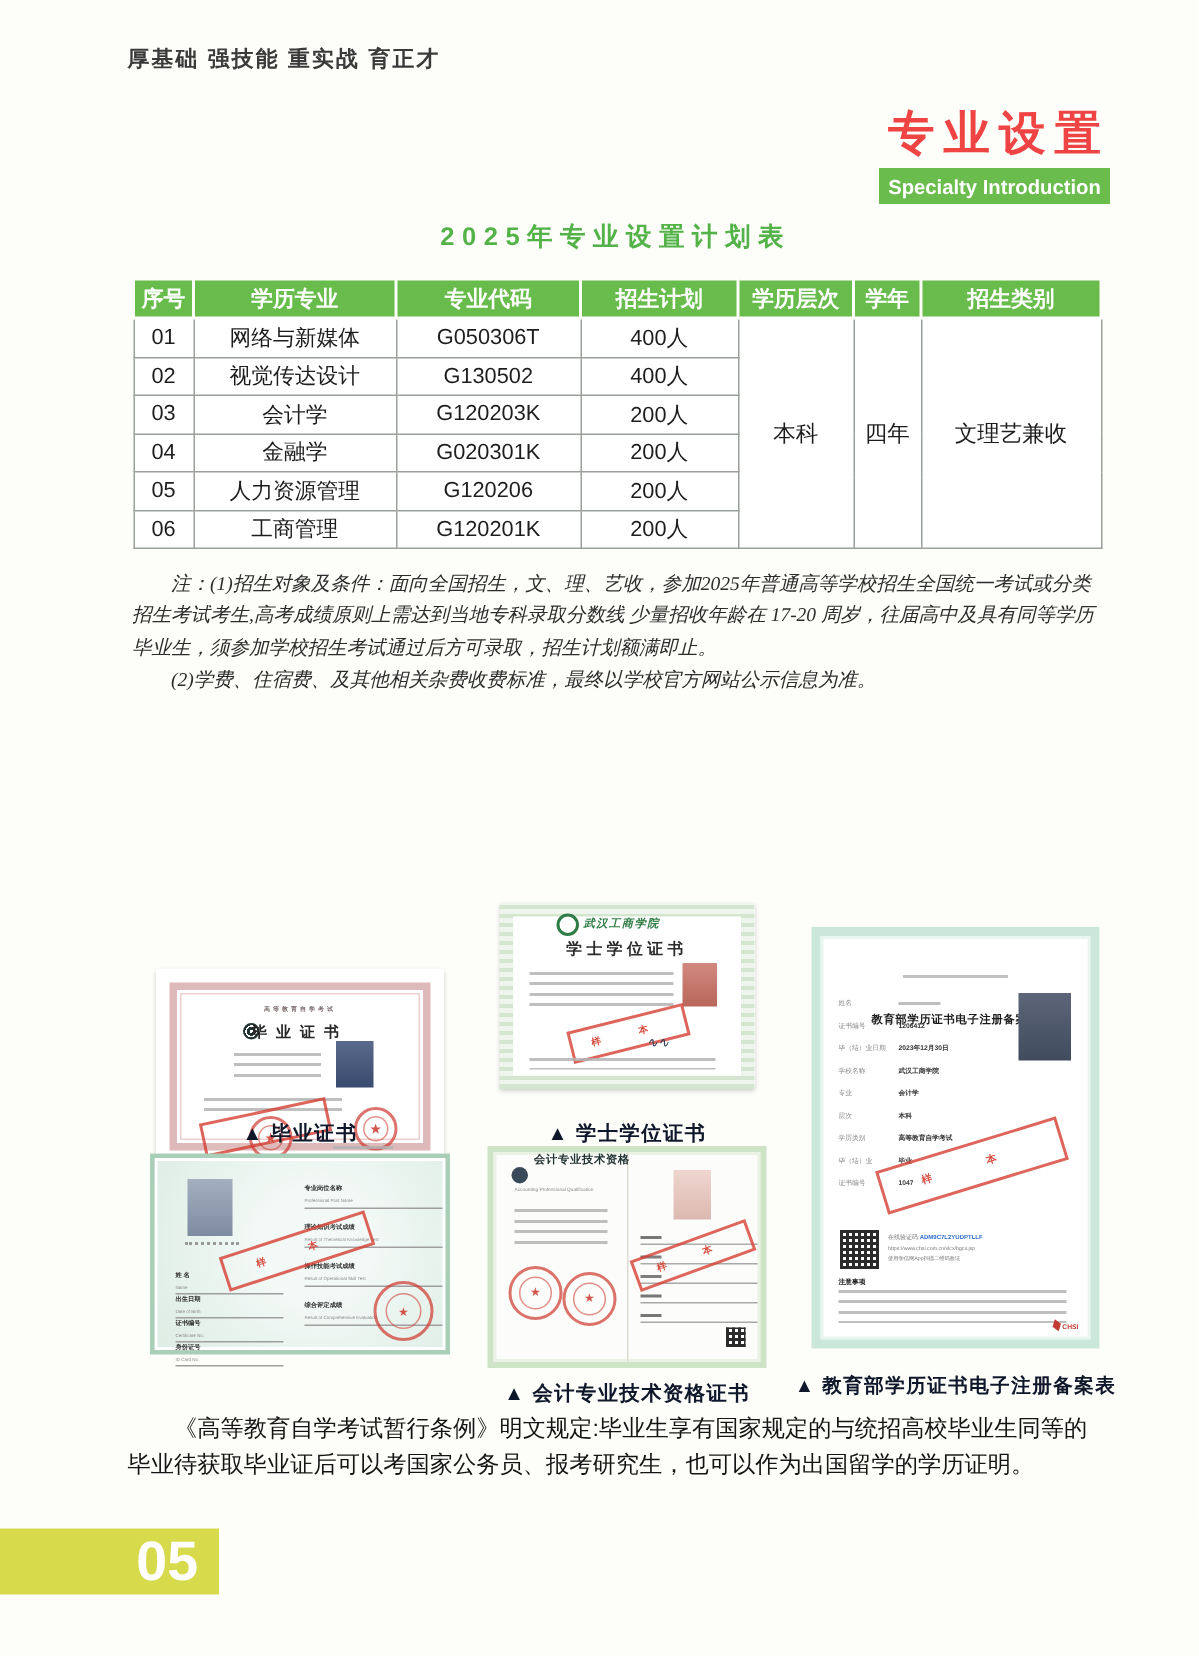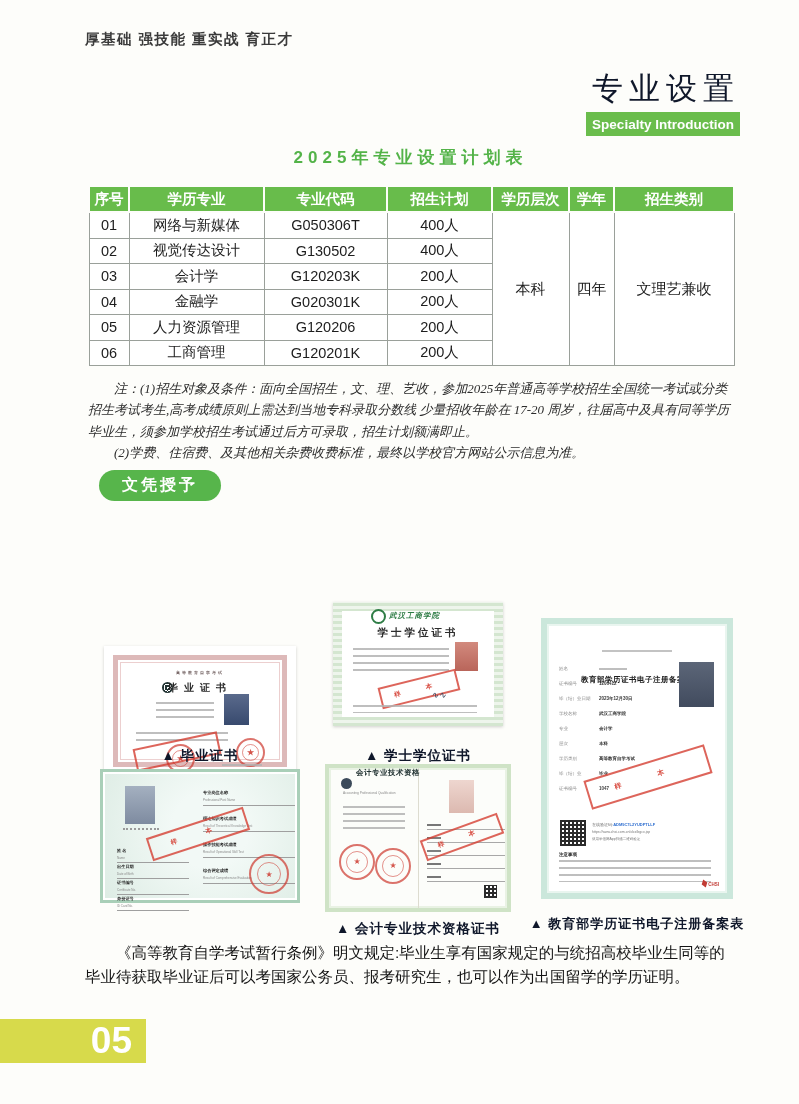--- a/index.html
+++ b/index.html
@@ -1,21 +1,21 @@
 <!DOCTYPE html>
 <html><head>
 <meta charset="utf-8">
 <style>
   html,body{margin:0;padding:0;}
   body{background:#ffffff;font-family:"Liberation Sans",sans-serif;}
   .page{position:relative;width:799px;height:1104px;background:#fdfdfa;overflow:hidden;}
 
   
   .slogan{position:absolute;left:85px;top:30px;font-size:14.5px;font-weight:700;color:#3a3a3a;letter-spacing:1.5px;}
-  .sec-title-cn{position:absolute;right:59px;top:68px;font-size:31px;font-weight:400;color:#0f172a;letter-spacing:6px;}
+  .sec-title-cn{position:absolute;right:59px;top:68px;font-size:31px;font-weight:700;color:#ef4444;letter-spacing:6px;}
   .sec-banner{position:absolute;left:586px;top:112px;width:154px;height:24px;background:#6abd4c;color:#fff;
               font-size:13.5px;font-weight:700;display:flex;align-items:center;justify-content:center;}
 
   
   .tbl-title{position:absolute;left:88px;top:146px;width:645px;text-align:center;font-size:17px;font-weight:700;
              color:#53b348;letter-spacing:5px;}
   .plan-table{position:absolute;left:88px;top:185px;width:645px;border-collapse:collapse;table-layout:fixed;}
   .plan-table th{background:#68bc4b;color:#fff;font-size:14.5px;font-weight:700;height:24px;border:2.5px solid #fdfdfa;padding:0;}
   .plan-table td{background:#fff;border:1px solid #9aa09a;font-size:14.5px;color:#1d1d1d;text-align:center;height:24.5px;padding:0;}
   .plan-table td.mg{font-size:15px;}
@@ -174,21 +174,20 @@
       <td>200人</td>
     </tr>
   </tbody>
     </table>
 
   <div class="notes">
     <p>注：(1)招生对象及条件：面向全国招生，文、理、艺收，参加2025年普通高等学校招生全国统一考试或分类招生考试考生,高考成绩原则上需达到当地专科录取分数线 少量招收年龄在 17-20 周岁，往届高中及具有同等学历毕业生，须参加学校招生考试通过后方可录取，招生计划额满即止。</p>
     <p>(2)学费、住宿费、及其他相关杂费收费标准，最终以学校官方网站公示信息为准。</p>
   </div>
 
-  <div class="badge">文凭授予</div>
 
   <div class="cert c1">
     <div class="frame"></div>
     <div class="micro hdr">高等教育自学考试</div>
     <div class="logo"></div>
     <div class="ttl">毕业证书</div>
     <div class="lines" style="left:52px;top:56px;width:58px;height:16px;"></div>
     <div class="ph"></div>
     <div class="lines" style="left:32px;top:86px;width:92px;height:9px;"></div>
     <div class="stampR" style="left:30px;top:94px;width:82px;height:19px;transform:rotate(-12deg);font-size:6px;letter-spacing:10px;"></div>

